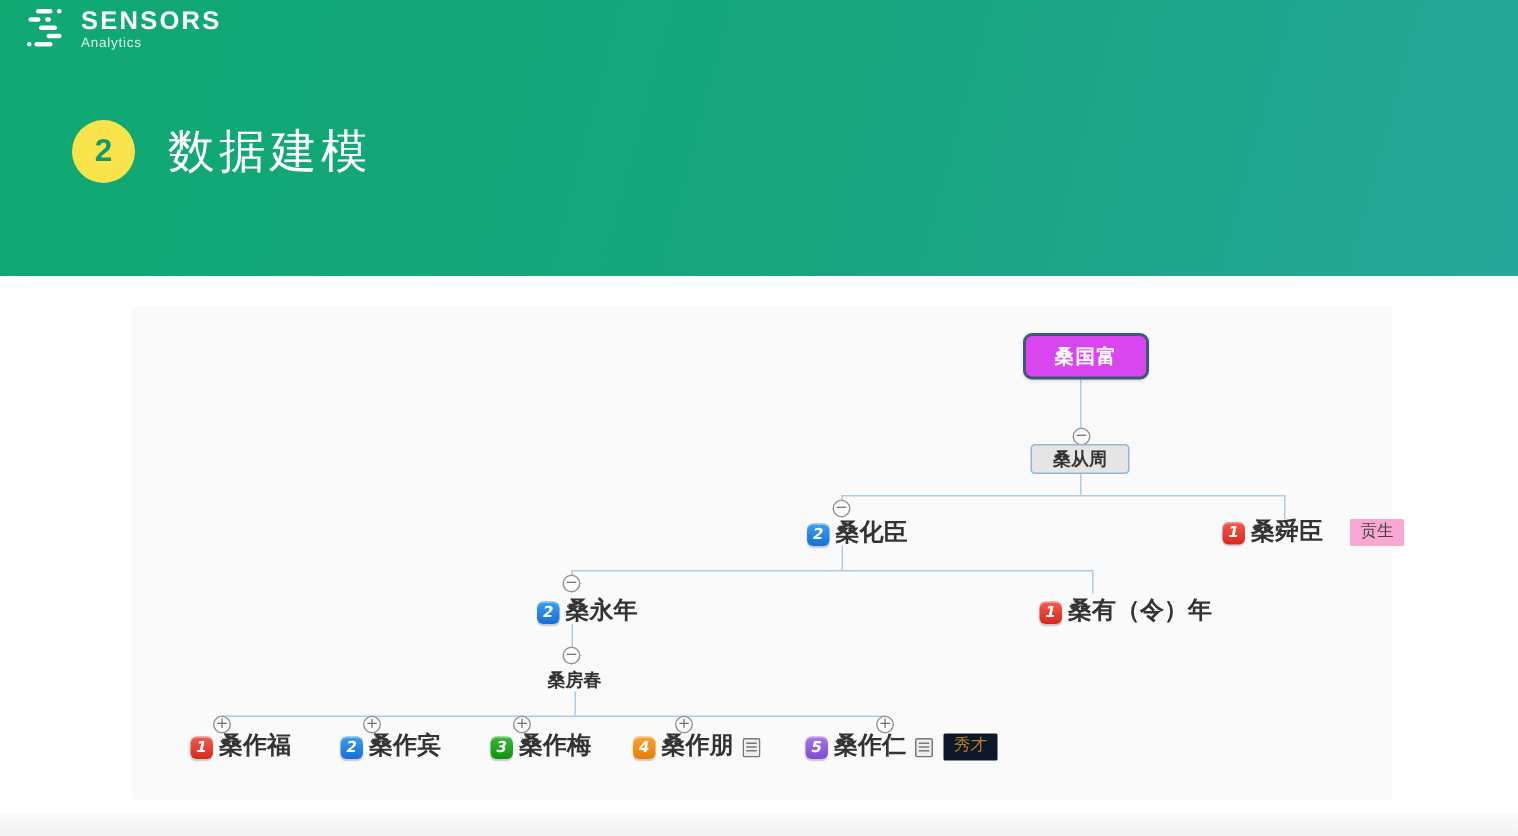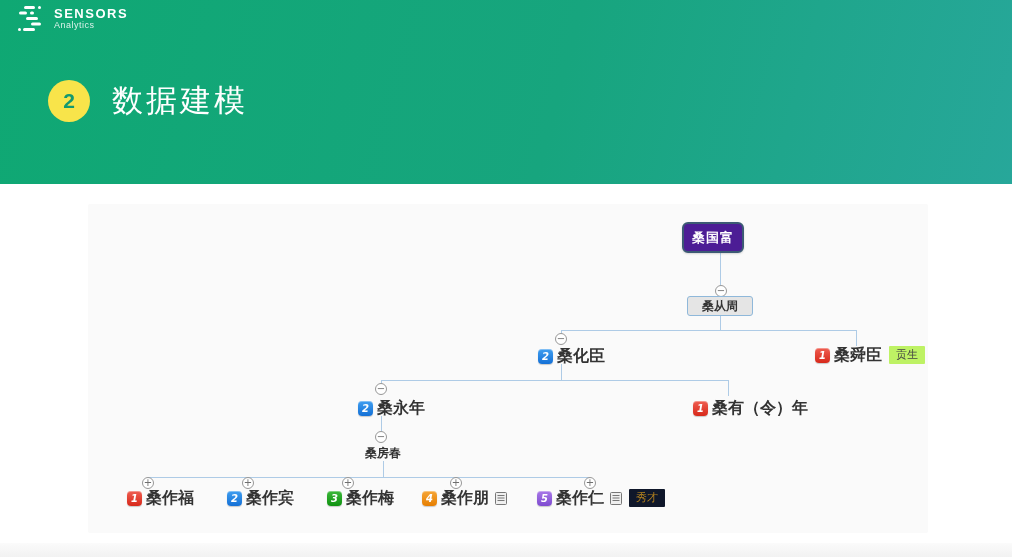--- a/index.html
+++ b/index.html
@@ -11,21 +11,21 @@
   .page { position:absolute; inset:0; width:1012px; height:557px; }
 
   
   .topbar {
     position:absolute; left:0; top:0; width:1012px; height:184px;
     background:linear-gradient(105deg,#0fa873 0%,#17a57e 55%,#27a79a 100%);
   }
   .logo { position:absolute; left:18px; top:5px; display:flex; align-items:center; gap:8px; }
   .logo svg { display:block; }
   .logo-text { display:flex; flex-direction:column; line-height:1.1; }
-  .logo-title { color:#ffffff; font-size:13px; letter-spacing:1.5px; font-weight:700; }
+  .logo-title { color:#ffffff; font-size:17px; letter-spacing:1.5px; font-weight:700; }
   .logo-sub { color:rgba(255,255,255,.85); font-size:9px; letter-spacing:.5px; }
 
   .section-head { position:absolute; left:48px; top:80px; display:flex; align-items:center; gap:22px; }
   .num-circle {
     width:42px; height:42px; border-radius:50%; background:#f8e44a;
     color:#13996f; font-size:21px; font-weight:700;
     display:flex; align-items:center; justify-content:center;
   }
   .section-title { color:#ffffff; font-size:31px; font-weight:400; letter-spacing:3px; }
 
@@ -71,22 +71,22 @@
   .tg3 { left:287px; top:179px; }
   .tg4 { left:287px; top:227px; }
   .tg5 { left:54px;  top:273px; }
   .tg6 { left:154px; top:273px; }
   .tg7 { left:254px; top:273px; }
   .tg8 { left:362px; top:273px; }
   .tg9 { left:496px; top:273px; }
 
   
   .nroot {
-    position:absolute; left:594px; top:18px; width:62px; height:31px;
-    background:#4c1d95; border:2px solid #3c5a74; border-radius:6px;
+    position:absolute; left:594px; top:18px; width:84px; height:31px;
+    background:#d946ef; border:2px solid #3c5a74; border-radius:6px;
     color:#ffffff; font-size:13px; font-weight:700; letter-spacing:1px;
     display:flex; align-items:center; justify-content:center; cursor:pointer;
     box-shadow:0 1px 2px rgba(0,0,0,.15);
   }
   .ncong {
     position:absolute; left:599px; top:92px; width:66px; height:20px;
     background:#e5e5e5; border:1px solid #8fb8da; border-radius:3px;
     color:#333333; font-size:12px; font-weight:700;
     display:flex; align-items:center; justify-content:center; cursor:pointer;
   }
@@ -120,21 +120,21 @@
   .b-blue   { background:linear-gradient(180deg,#3f9ef0,#1470d6); }
   .b-green  { background:linear-gradient(180deg,#3cb83a,#0f9210); }
   .b-orange { background:linear-gradient(180deg,#f6a637,#e67e00); }
   .b-purple { background:linear-gradient(180deg,#a878e8,#7e4bd0); }
 
   
   .tag {
     font-size:11px; line-height:1; padding:3px 7px 4px; border-radius:1px;
     font-weight:400;
   }
-  .tag-pink   { background:#bef264; color:#444444; margin-left:3px; }
+  .tag-pink   { background:#f9a8d4; color:#444444; margin-left:14px; }
   .tag-yellow { background:#0f172a; color:#b5831e; margin-left:3px; }
 
   .doc { display:inline-flex; margin-left:2px; cursor:pointer; }
 </style>
 </head>
 <body>
 
 <div class="page">
 
   <header class="topbar">

